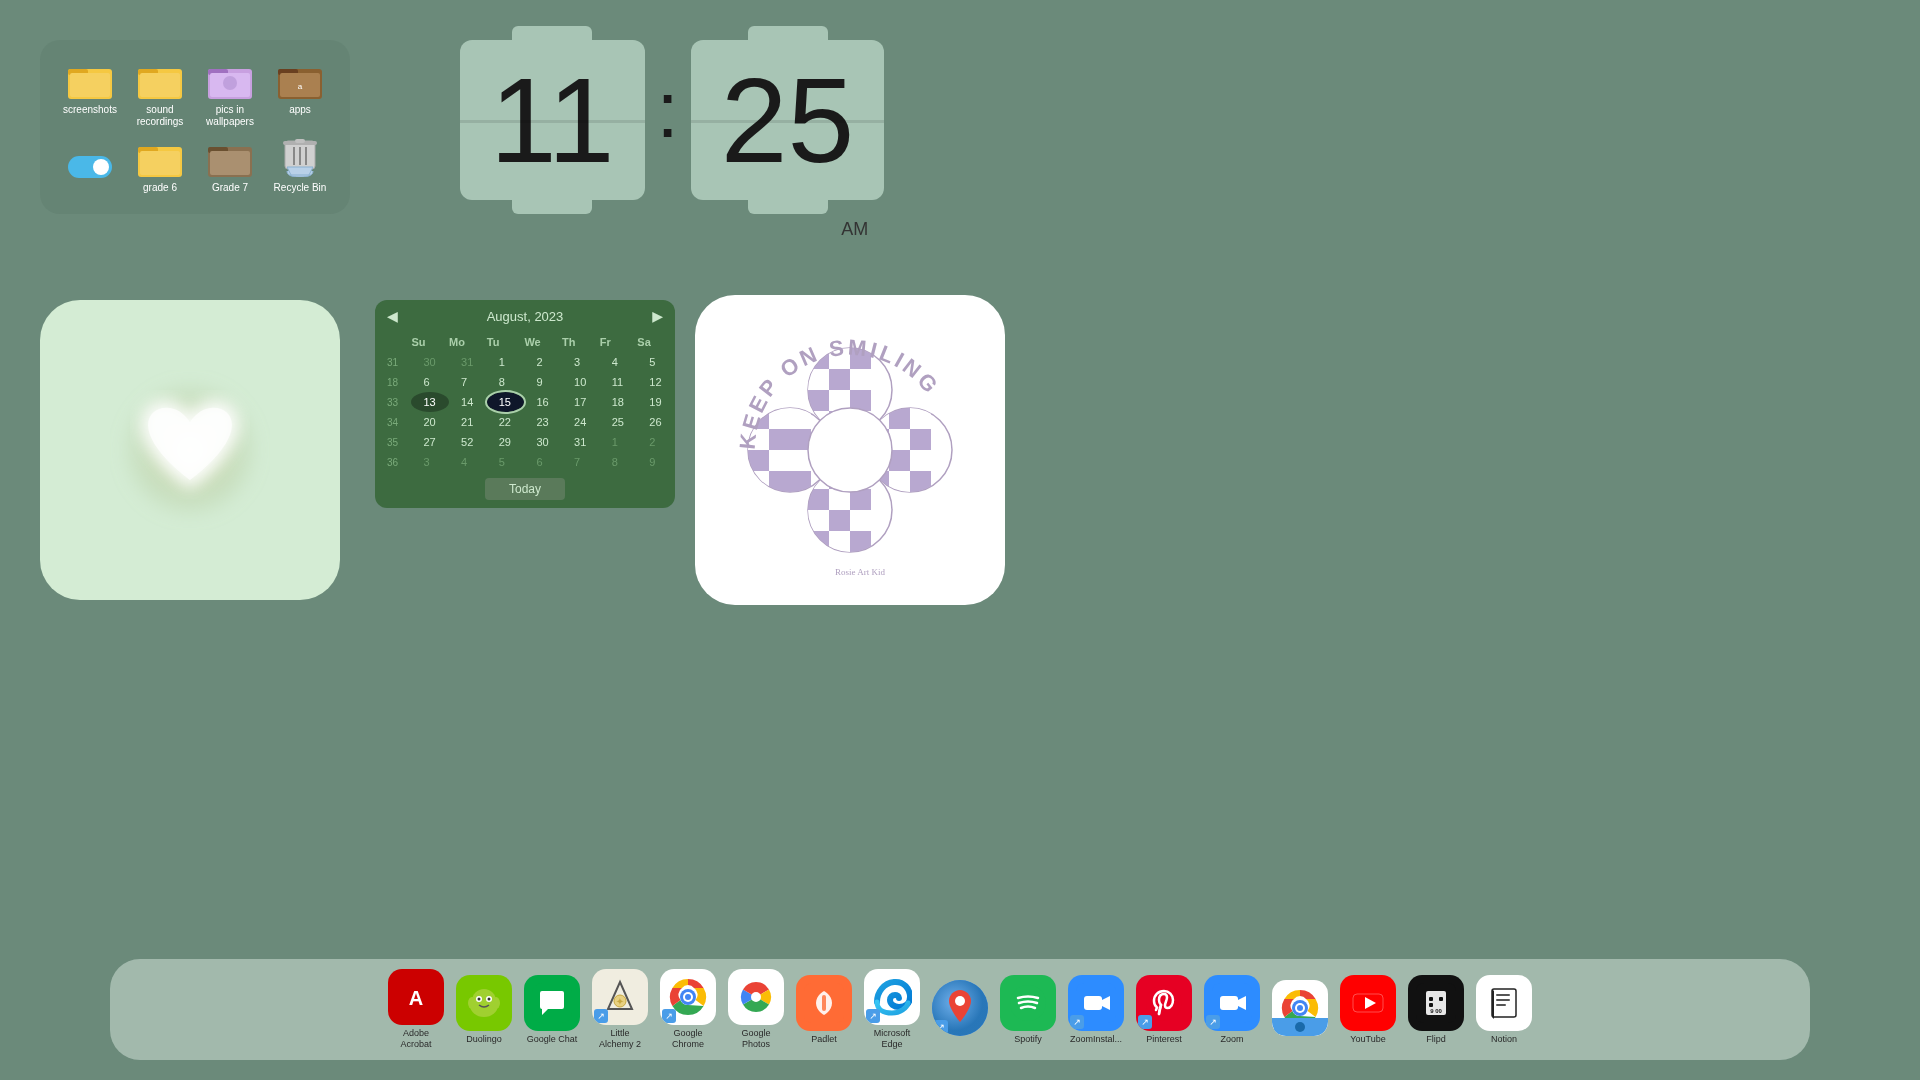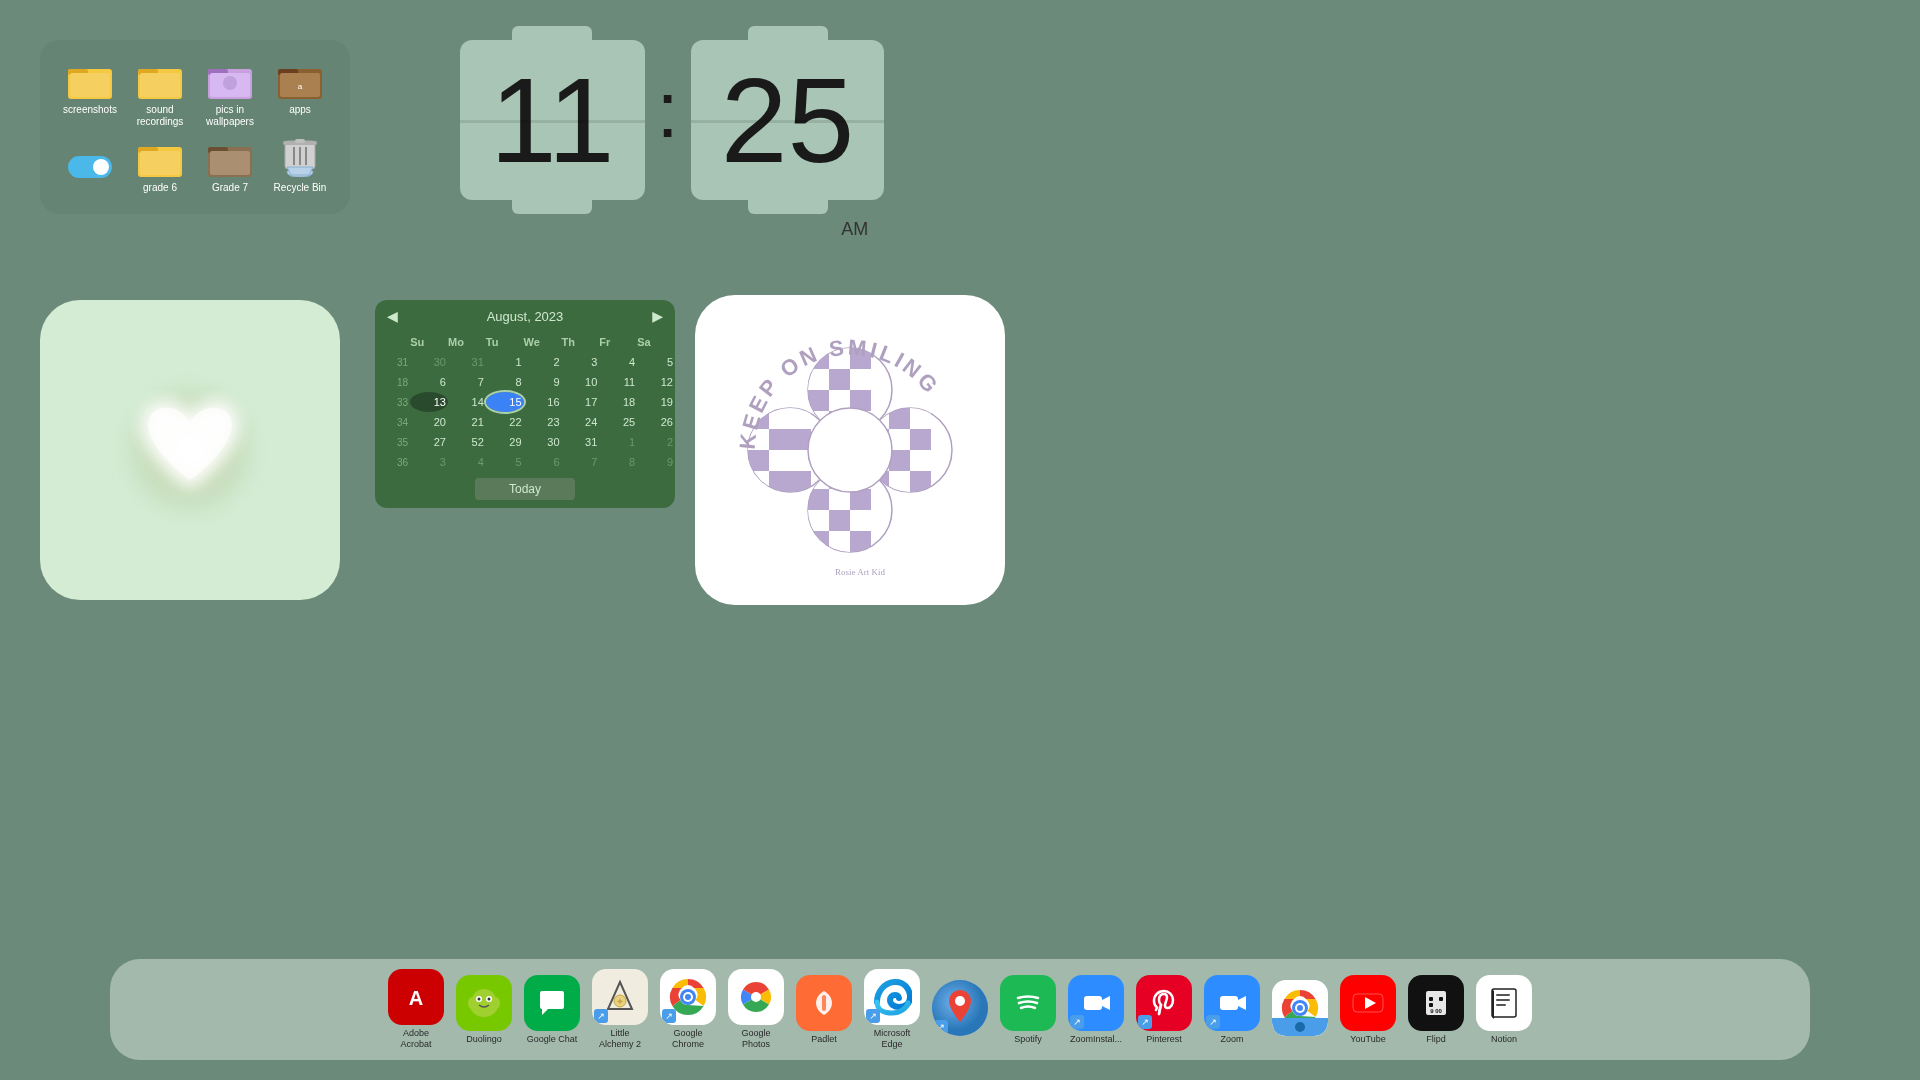--- a/index.html
+++ b/index.html
@@ -203,46 +203,46 @@
       border-collapse: collapse;
       font-size: 11px;
     }
     .cal-grid th {
       color: #aacfaa;
       padding: 4px 0;
       text-align: left;
       font-weight: 700;
     }
     .cal-grid td {
-      text-align: right;
-      padding: 4px 2px;
+      text-align: left;
+      padding: 4px 12px;
       color: #cde8cd;
       cursor: pointer;
     }
     .cal-grid td.week-num {
       color: #7aaa7a;
       font-size: 10px;
     }
     .cal-grid td.other-month {
       color: #6a9a6a;
     }
     .cal-grid td.today-highlight {
       background: #2a4a2d;
       border-radius: 50%;
       color: #fff;
     }
     .cal-grid td.selected {
-      background: #3b82f6;
+      background: #0f172a;
       border-radius: 50%;
       color: #fff;
       outline: 2px solid #aacfaa;
     }
     .cal-today-btn {
       display: block;
-      width: 100px;
+      width: 80px;
       margin: 6px auto 8px;
       background: #5a7a5a;
       border: none;
       color: #cde8cd;
       font-size: 12px;
       padding: 4px 0;
       border-radius: 4px;
       cursor: pointer;
       text-align: center;
     }

